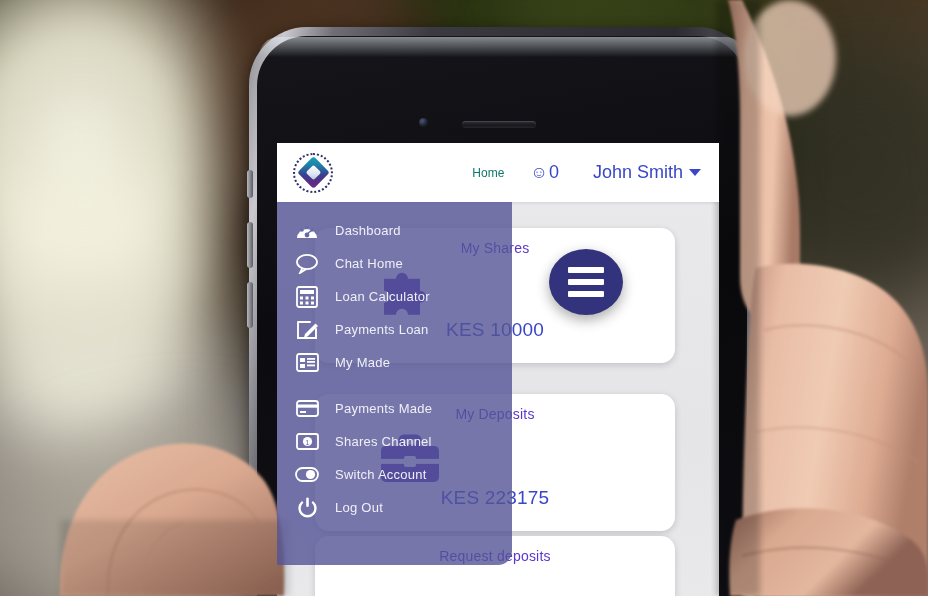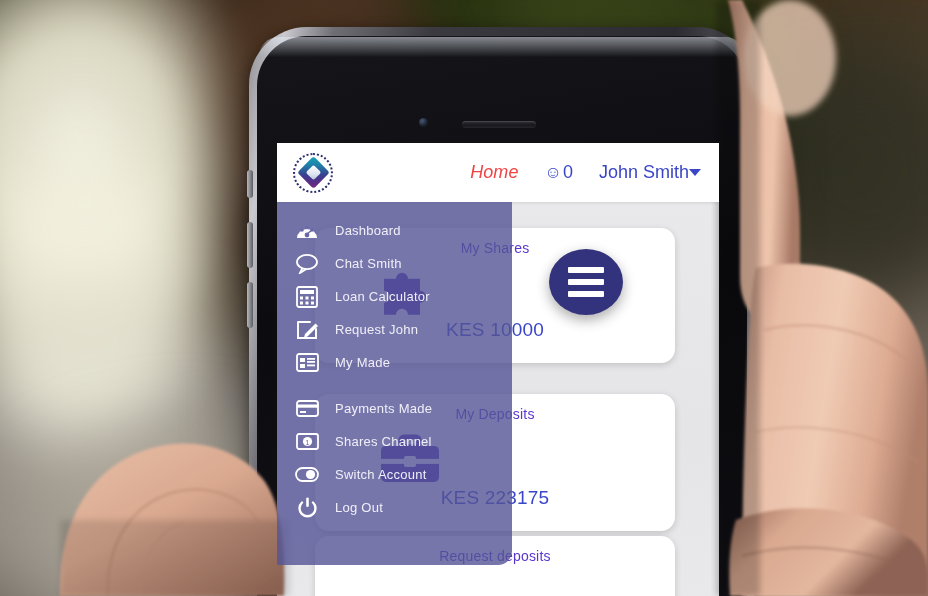--- a/index.html
+++ b/index.html
@@ -95,25 +95,25 @@
     background:linear-gradient(135deg,#18a3b8 0%,#1f7fa8 28%,#3a3f8f 58%,#5b2c86 82%,#7b2a7e 100%);
     border-radius:3px; position:relative;
   }
   #brand-logo .gem::after {
     content:""; position:absolute; left:6px; top:6px; width:11px; height:11px;
     background:linear-gradient(135deg,#ffffff 0%,#dfe6f2 60%,#b9c4d8 100%);
     border-radius:2px;
   }
   #nav-links { margin-left:auto; display:flex; align-items:center; gap:26px; }
   .nav-link {
-    font-size:18px; color:#ef4444; letter-spacing:.1px; white-space:nowrap;font-style:italic;
+    font-size:12px; color:#0f766e; letter-spacing:.1px; white-space:nowrap;
   }
   #nav-notify { display:flex; align-items:center; gap:1px; font-size:18px; color:#3a46c8; }
   .bell-glyph { font-size:17px; line-height:1; }
-  #nav-user { display:flex; align-items:center; font-size:18px; color:#3a46c8; }
+  #nav-user { display:flex; align-items:center; gap:6px; font-size:18px; color:#3a46c8;margin-left:8px; }
   .caret { width:0; height:0; border-left:6px solid transparent; border-right:6px solid transparent;
            border-top:7px solid #3a46c8; }
 
   
   #content { position:absolute; left:0; top:59px; right:0; bottom:0;
              background:linear-gradient(180deg,#e9e9eb 0%,#e5e5e8 60%,#e9e9ec 100%); }
 
   .card {
     position:absolute; left:38px; width:360px;
     background:#fff; border-radius:14px;
@@ -262,21 +262,21 @@
       <span class="mi-label">Dashboard</span>
     </div>
 
     <div class="menu-item">
       <span class="mi-icon">
         <svg width="24" height="21" viewBox="0 0 24 21" fill="none" stroke="#fff" stroke-width="1.8">
           <ellipse cx="12" cy="9" rx="10" ry="7.2"></ellipse>
           <path d="M7.5 15 L5 20 L11 16.3" fill="none"></path>
         </svg>
       </span>
-      <span class="mi-label">Chat Smith</span>
+      <span class="mi-label">Chat Home</span>
     </div>
 
     <div class="menu-item">
       <span class="mi-icon">
         <svg width="22" height="22" viewBox="0 0 22 22">
           <rect x="1" y="1" width="20" height="20" rx="2" fill="none" stroke="#fff" stroke-width="1.8"></rect>
           <rect x="4" y="4" width="14" height="4" fill="#fff"></rect>
           <g fill="#fff">
             <rect x="4" y="10.5" width="3" height="3"></rect>
             <rect x="9.5" y="10.5" width="3" height="3"></rect>
@@ -290,21 +290,21 @@
       <span class="mi-label">Loan Calculator</span>
     </div>
 
     <div class="menu-item">
       <span class="mi-icon">
         <svg width="23" height="22" viewBox="0 0 23 22">
           <path d="M2 3 h12 M2 3 v16 h18 v-9" fill="none" stroke="#fff" stroke-width="1.9" stroke-linecap="round"></path>
           <path d="M9 15 l10.5 -10.5 l2.5 2.5 L11.5 17.5 l-3.5 1 z" fill="#fff"></path>
         </svg>
       </span>
-      <span class="mi-label">Request John</span>
+      <span class="mi-label">Payments Loan</span>
     </div>
 
     <div class="menu-item">
       <span class="mi-icon">
         <svg width="23" height="19" viewBox="0 0 23 19">
           <rect x="1" y="1" width="21" height="17" rx="2" fill="none" stroke="#fff" stroke-width="1.8"></rect>
           <rect x="4" y="5" width="5" height="4" fill="#fff"></rect>
           <rect x="4" y="11" width="5" height="4" fill="#fff"></rect>
           <rect x="11" y="5" width="8" height="1.8" fill="#fff"></rect>
           <rect x="11" y="8" width="8" height="1.8" fill="#fff"></rect>

